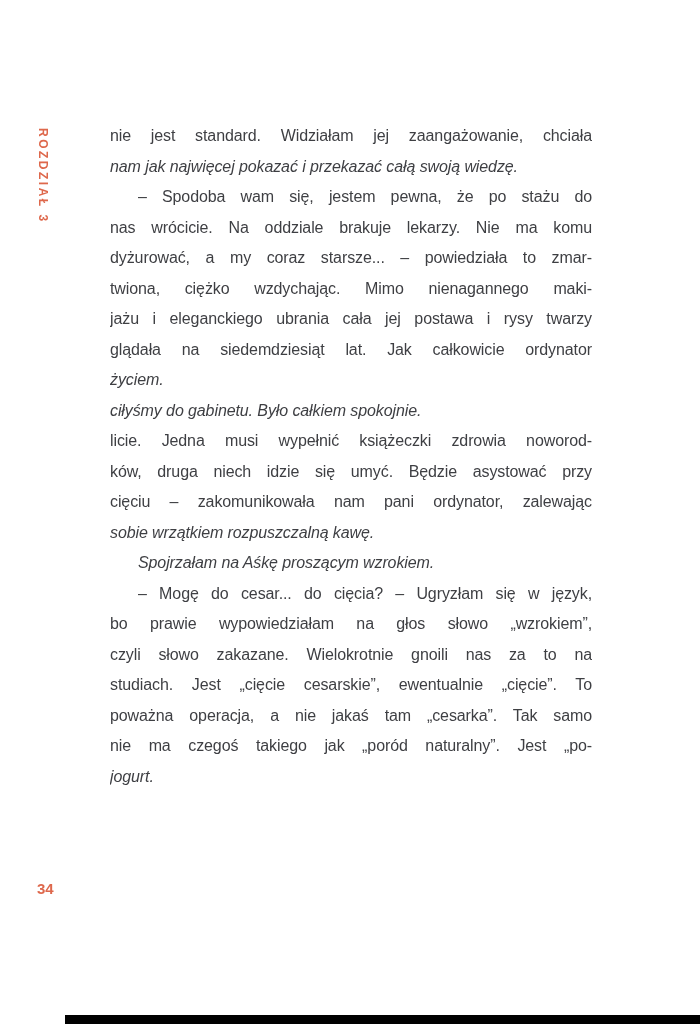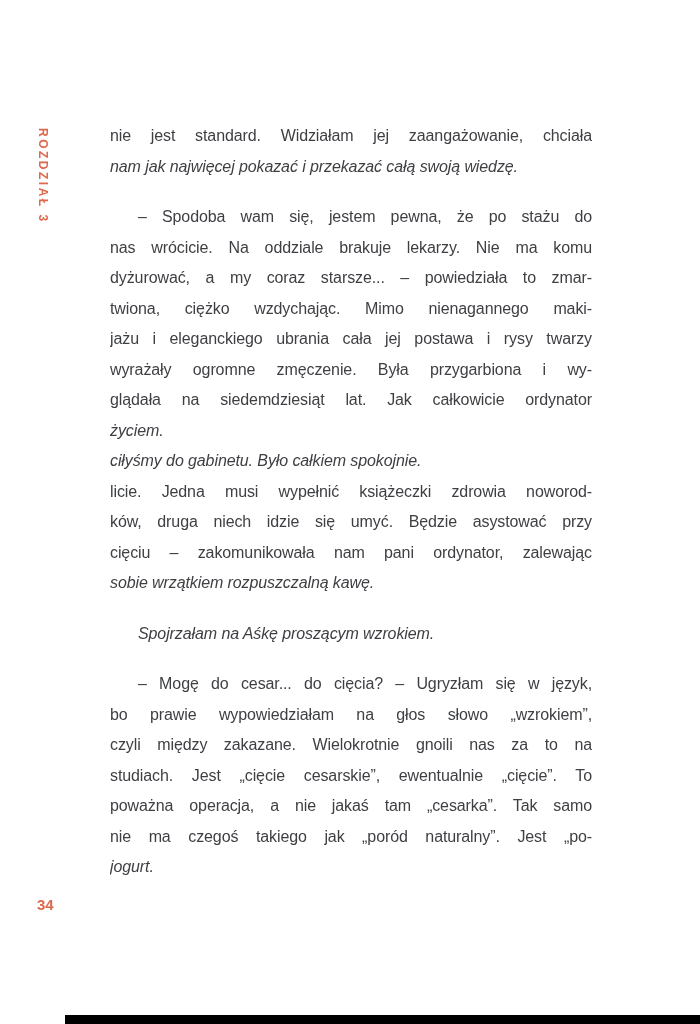--- a/index.html
+++ b/index.html
@@ -34,39 +34,38 @@
     text-transform: uppercase;
     white-space: nowrap;
   }
   .page-number {
     position: absolute;
     left: 37px;
     top: 880px;
     font-size: 15px;
     font-weight: bold;
     color: var(--accent);
-    margin-top: 16px;
   }
   .text-block {
     position: absolute;
     left: 110px;
     top: 121px;
     width: 482px;
     color: var(--text);
   }
   .line {
     font-size: 16px;
     line-height: 30.5px;
     height: 30.5px;
     letter-spacing: -0.1px;
     text-align: justify;
     text-align-last: justify;
     overflow: hidden;
   }
-  .line.indent { text-indent: 28px; margin-top: 20px; }
+  .line.indent { text-indent: 28px; }
   .line.last { text-align-last: left; font-style: italic; }
   .bottom-bar {
     position: absolute;
     left: 65px;
     right: 0;
     bottom: 0;
     height: 9px;
     background: var(--bar);
   }
 </style>
@@ -77,32 +76,31 @@
   <div class="chapter-vertical">ROZDZIAŁ 3</div>
 
   <div class="text-block">
       <div class="line">nie jest standard. Widziałam jej zaangażowanie, chciała</div>
       <div class="line last">nam jak najwięcej pokazać i przekazać całą swoją wiedzę.</div>
       <div class="line indent">– Spodoba wam się, jestem pewna, że po stażu do</div>
       <div class="line">nas wrócicie. Na oddziale brakuje lekarzy. Nie ma komu</div>
       <div class="line">dyżurować, a my coraz starsze... – powiedziała to zmar-</div>
       <div class="line">twiona, ciężko wzdychając. Mimo nienagannego maki-</div>
       <div class="line">jażu i eleganckiego ubrania cała jej postawa i rysy twarzy</div>
-      <div class="line">wyrażały ogromne zmęczenie. Była przygarbiona i wy-</div>
       <div class="line">glądała na siedemdziesiąt lat. Jak całkowicie ordynator</div>
       <div class="line last">życiem.</div>
       <div class="line last">ciłyśmy do gabinetu. Było całkiem spokojnie.</div>
       <div class="line">licie. Jedna musi wypełnić książeczki zdrowia noworod-</div>
       <div class="line">ków, druga niech idzie się umyć. Będzie asystować przy</div>
       <div class="line">cięciu – zakomunikowała nam pani ordynator, zalewając</div>
       <div class="line last">sobie wrzątkiem rozpuszczalną kawę.</div>
       <div class="line indent last">Spojrzałam na Aśkę proszącym wzrokiem.</div>
       <div class="line indent">– Mogę do cesar... do cięcia? – Ugryzłam się w język,</div>
       <div class="line">bo prawie wypowiedziałam na głos słowo „wzrokiem”,</div>
-      <div class="line">czyli między zakazane. Wielokrotnie gnoili nas za to na</div>
+      <div class="line">czyli słowo zakazane. Wielokrotnie gnoili nas za to na</div>
       <div class="line">studiach. Jest „cięcie cesarskie”, ewentualnie „cięcie”. To</div>
       <div class="line">poważna operacja, a nie jakaś tam „cesarka”. Tak samo</div>
       <div class="line">nie ma czegoś takiego jak „poród naturalny”. Jest „po-</div>
       <div class="line last">jogurt.</div>
     </div>
 
   <div class="page-number">34</div>
 
   <div class="bottom-bar"></div>
 </div>

